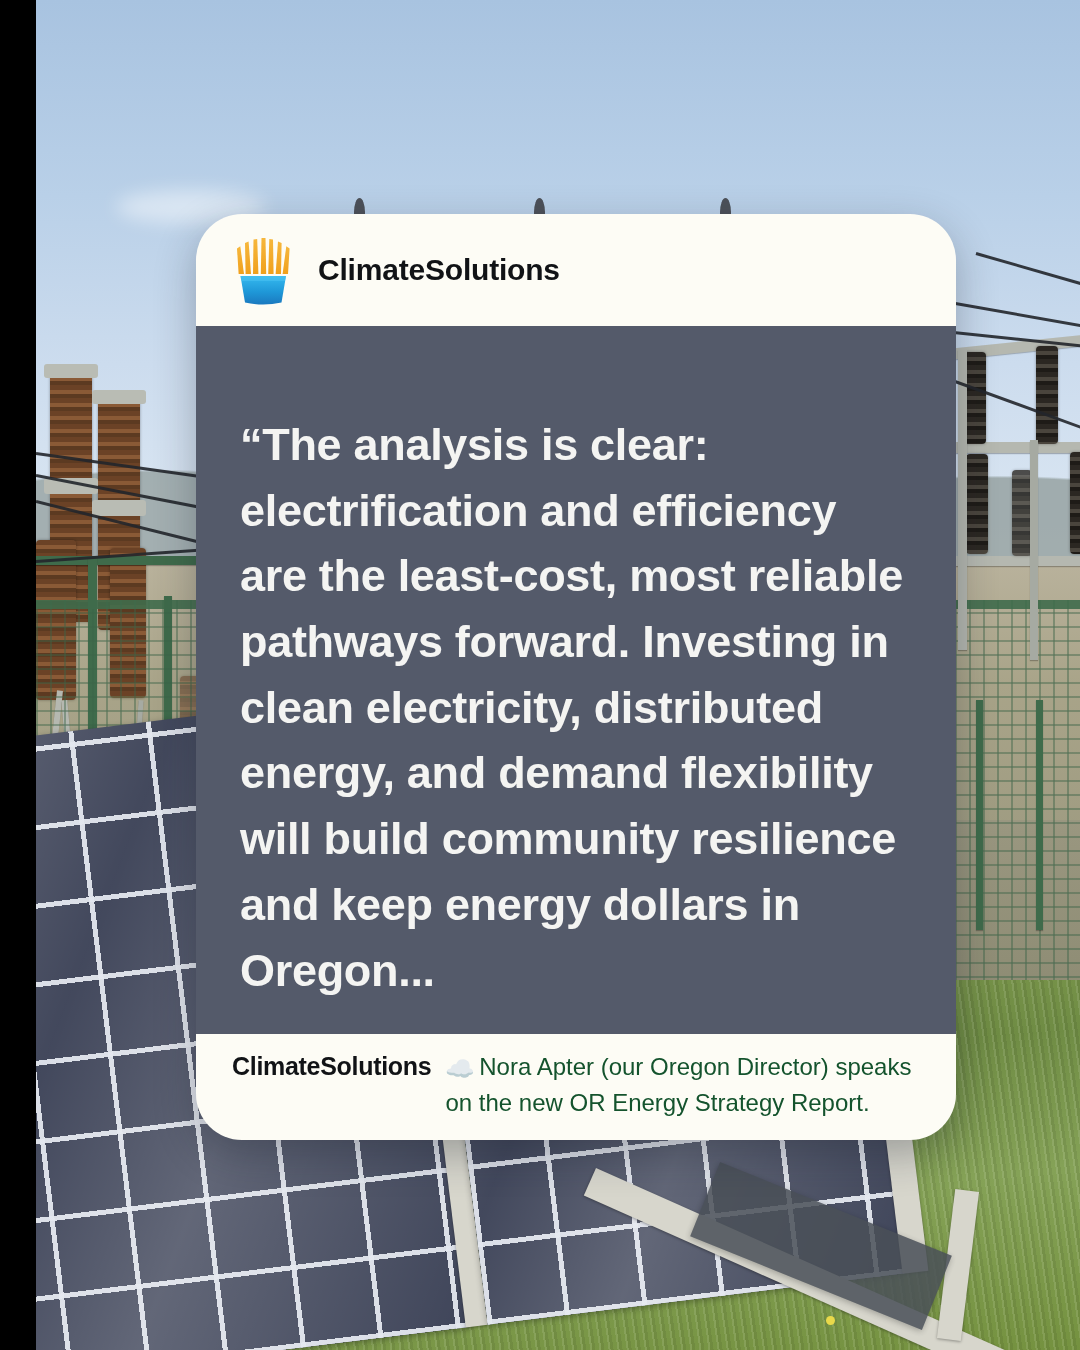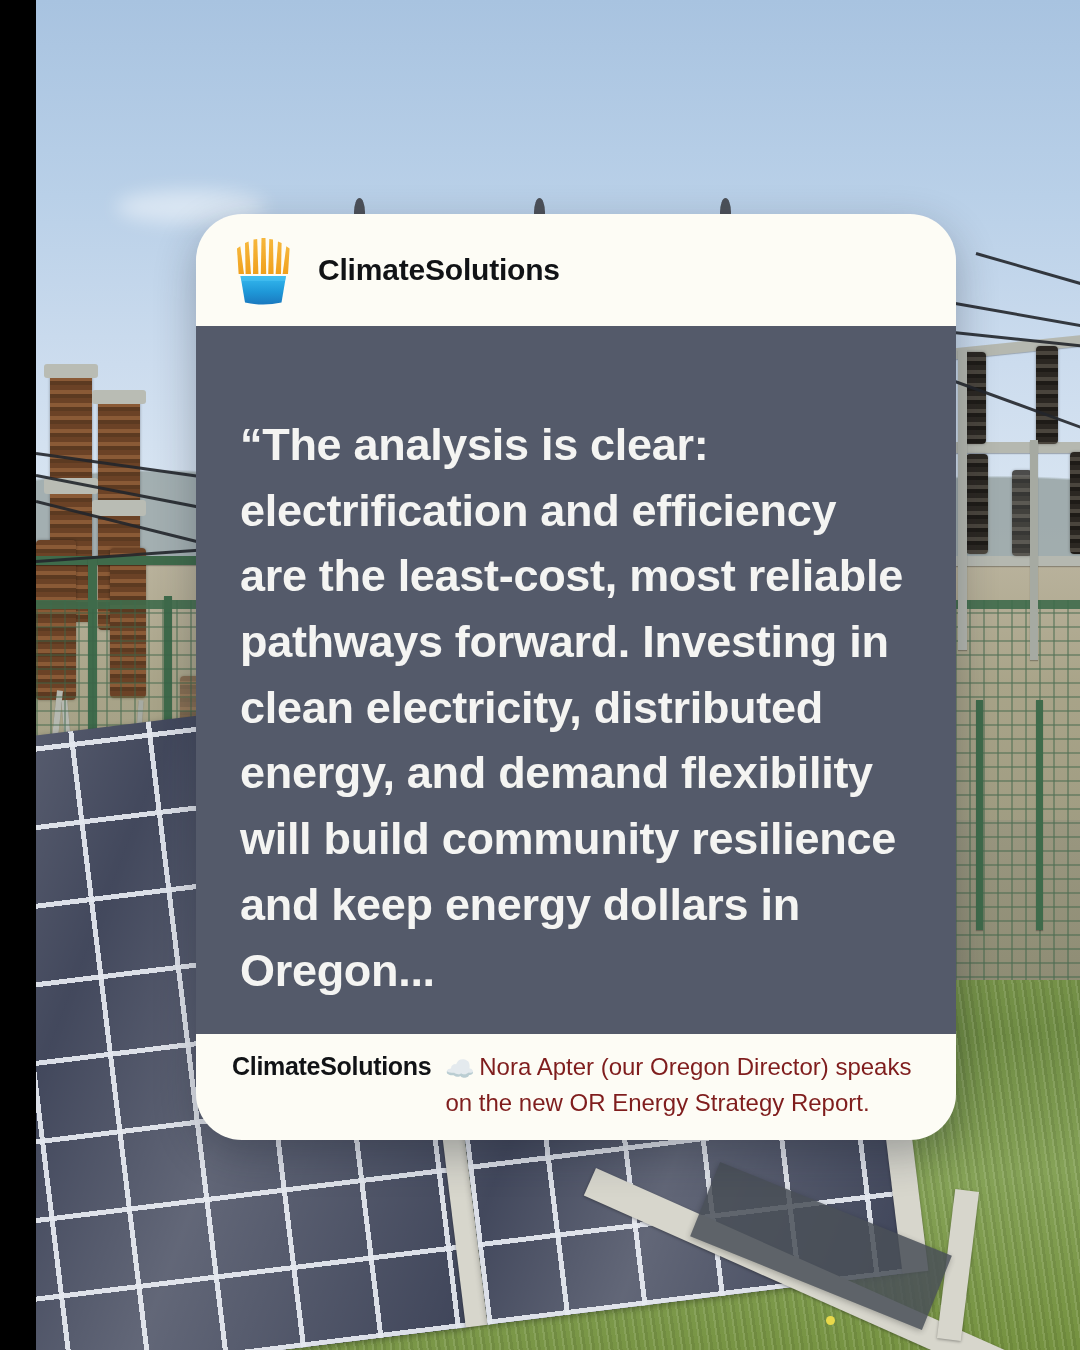--- a/index.html
+++ b/index.html
@@ -224,21 +224,21 @@
     font-weight: bold;
     color: #111316;
     white-space: nowrap;
     flex: 0 0 auto;
     padding-top: 2px;
     letter-spacing: -0.3px;
   }
   .footer-caption {
     margin-left: 14px;
     font-size: 24px;
-    color: #7f1d1d;
+    color: #14532d;
     line-height: 1.40;
     text-align: left;
   }
   .cloud-emoji {
     display: inline-block;
     vertical-align: -2px;
     margin-right: 4px;
   }
 </style>
 </head>

